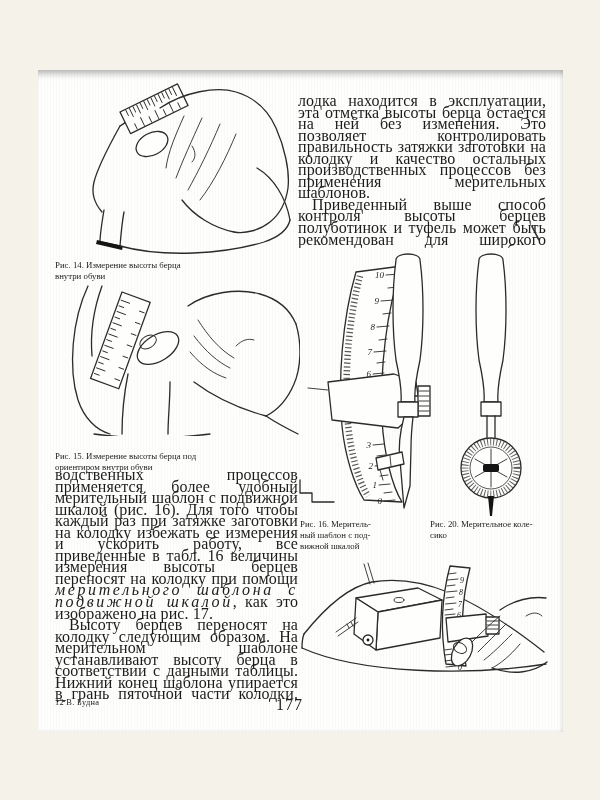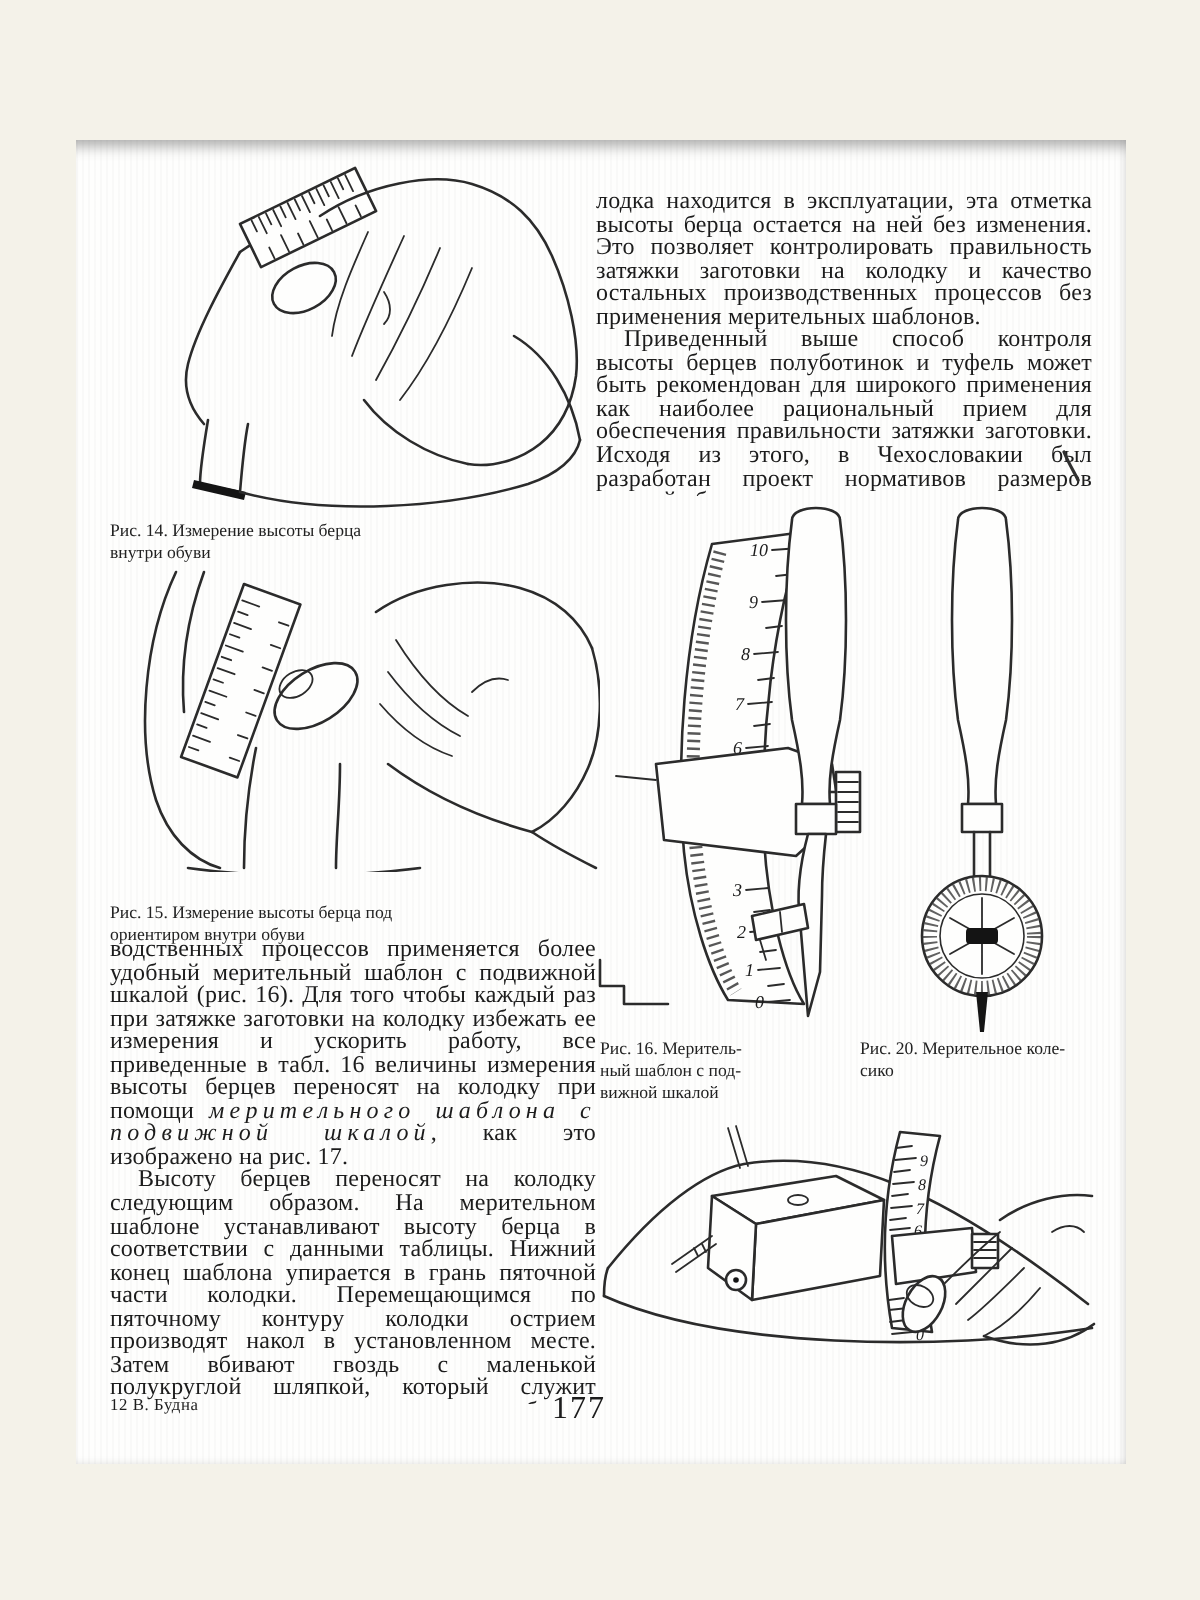--- a/index.html
+++ b/index.html
@@ -14,21 +14,21 @@
     background:
       repeating-linear-gradient(90deg, rgba(0,0,0,0.018) 0 1px, rgba(0,0,0,0) 1px 3px),
       #fefefd;
     box-shadow:
       inset 0 9px 7px -6px rgba(70,70,70,0.45),
       inset -5px 0 5px -5px rgba(0,0,0,0.18),
       inset 0 -4px 4px -4px rgba(0,0,0,0.12);
   }
   .abs{position:absolute;}
   .bodytext{
-    font-size:12px;line-height:11.55px;letter-spacing:0.1px;
+    font-size:16px;line-height:11.55px;letter-spacing:0.1px;
     text-align:justify;overflow:hidden;
   }
   .bodytext p{margin:0;}
   .bodytext p.indent{text-indent:14px;}
   .sperr{letter-spacing:2.6px;font-style:italic;}
   .caption{
     font-size:8.8px;line-height:10.8px;color:#222;
   }
   .footer-sig{font-size:8.4px;letter-spacing:0.3px;}
   .pagenum{font-size:16px;letter-spacing:1px;}

